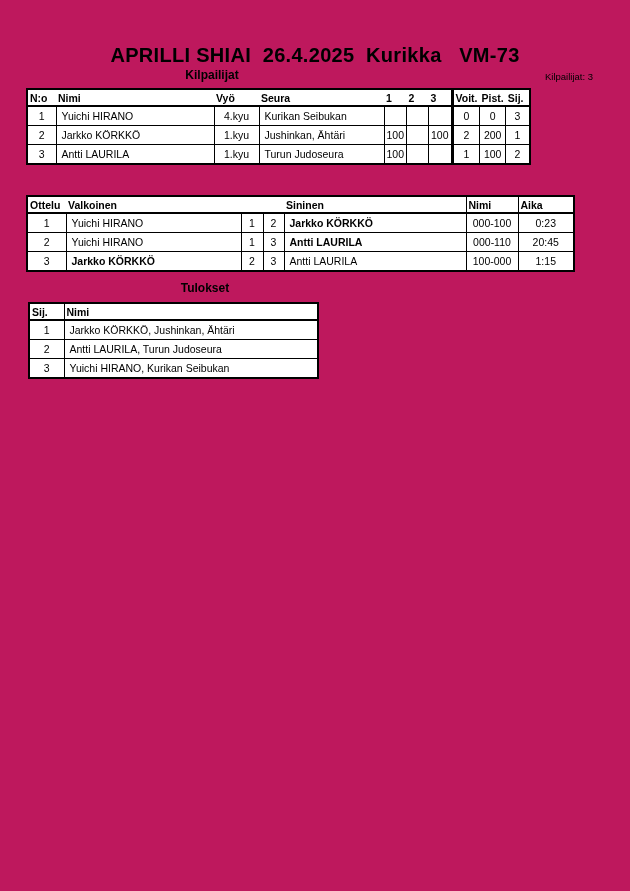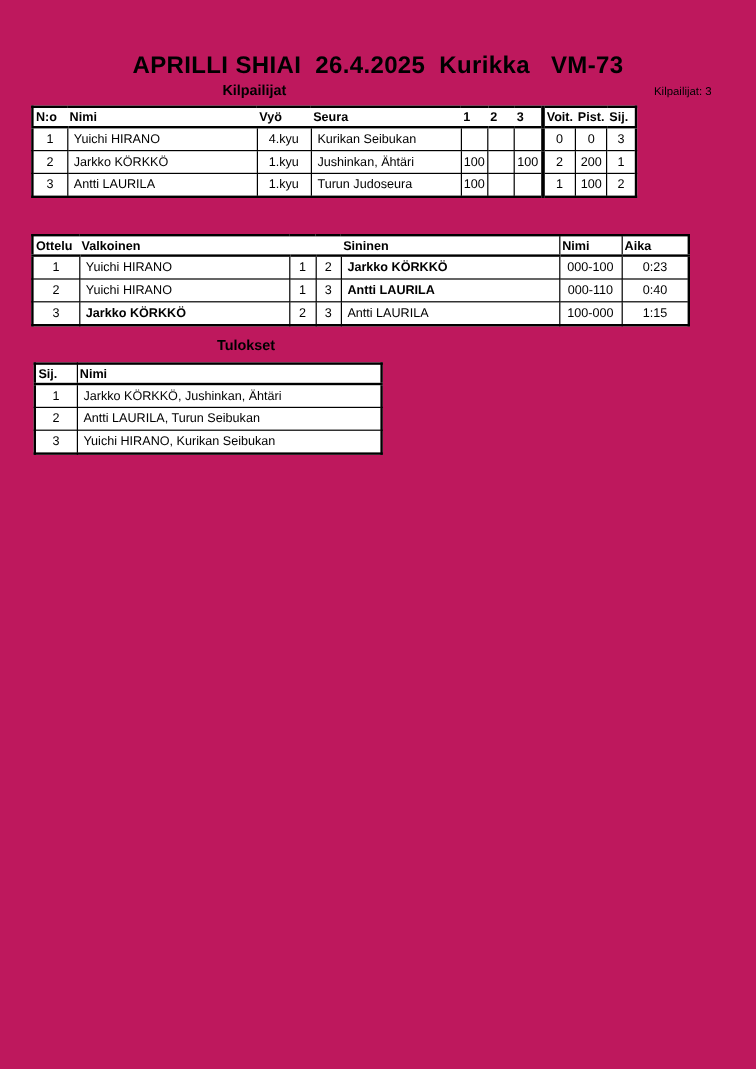--- a/index.html
+++ b/index.html
@@ -141,21 +141,21 @@
       <td class="c">000-100</td>
       <td class="c">0:23</td>
     </tr>
     <tr>
       <td class="c">2</td>
       <td class="l">Yuichi HIRANO</td>
       <td class="c">1</td>
       <td class="c">3</td>
       <td class="l winner">Antti LAURILA</td>
       <td class="c">000-110</td>
-      <td class="c">0:40</td>
+      <td class="c">20:45</td>
     </tr>
     <tr>
       <td class="c">3</td>
       <td class="l winner">Jarkko KÖRKKÖ</td>
       <td class="c">2</td>
       <td class="c">3</td>
       <td class="l">Antti LAURILA</td>
       <td class="c">100-000</td>
       <td class="c">1:15</td>
     </tr>
@@ -173,21 +173,21 @@
         <tr>
       <th>Sij.</th>
       <th class="hb">Nimi</th>
     </tr>
     <tr>
       <td class="c">1</td>
       <td class="l">Jarkko KÖRKKÖ, Jushinkan, Ähtäri</td>
     </tr>
     <tr>
       <td class="c">2</td>
-      <td class="l">Antti LAURILA, Turun Seibukan</td>
+      <td class="l">Antti LAURILA, Turun Judoseura</td>
     </tr>
     <tr>
       <td class="c">3</td>
       <td class="l">Yuichi HIRANO, Kurikan Seibukan</td>
     </tr>
   </tbody>
     </table>
 
 </div>
 

